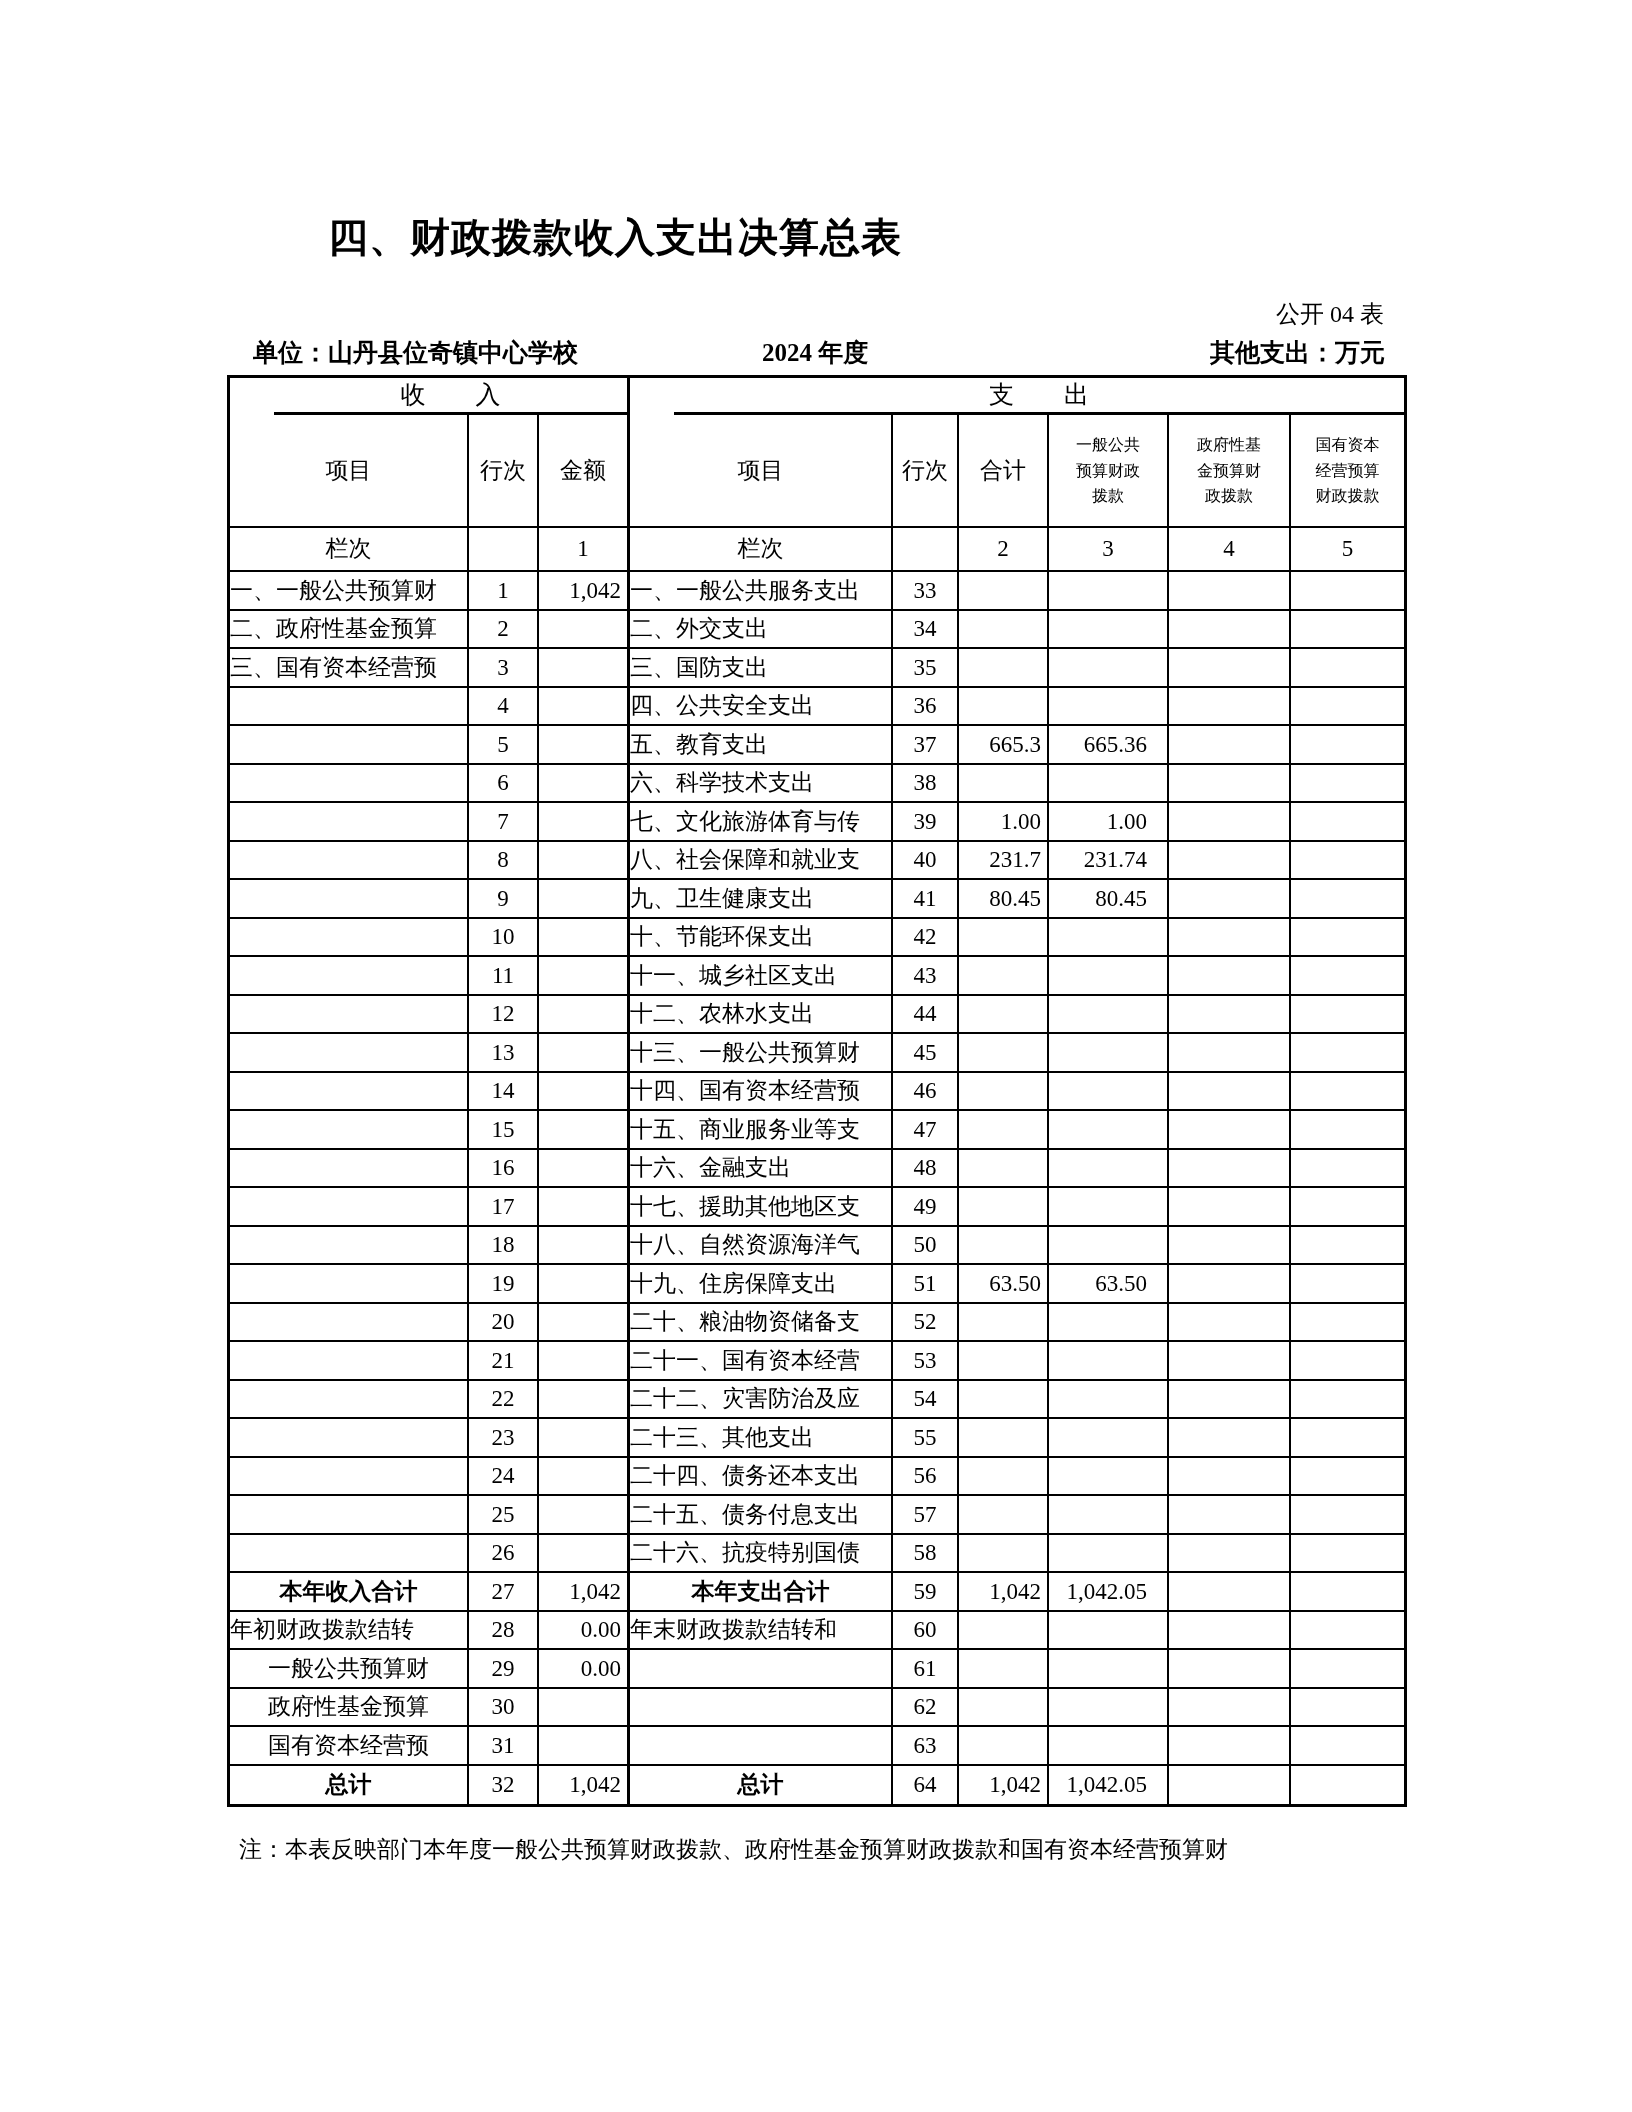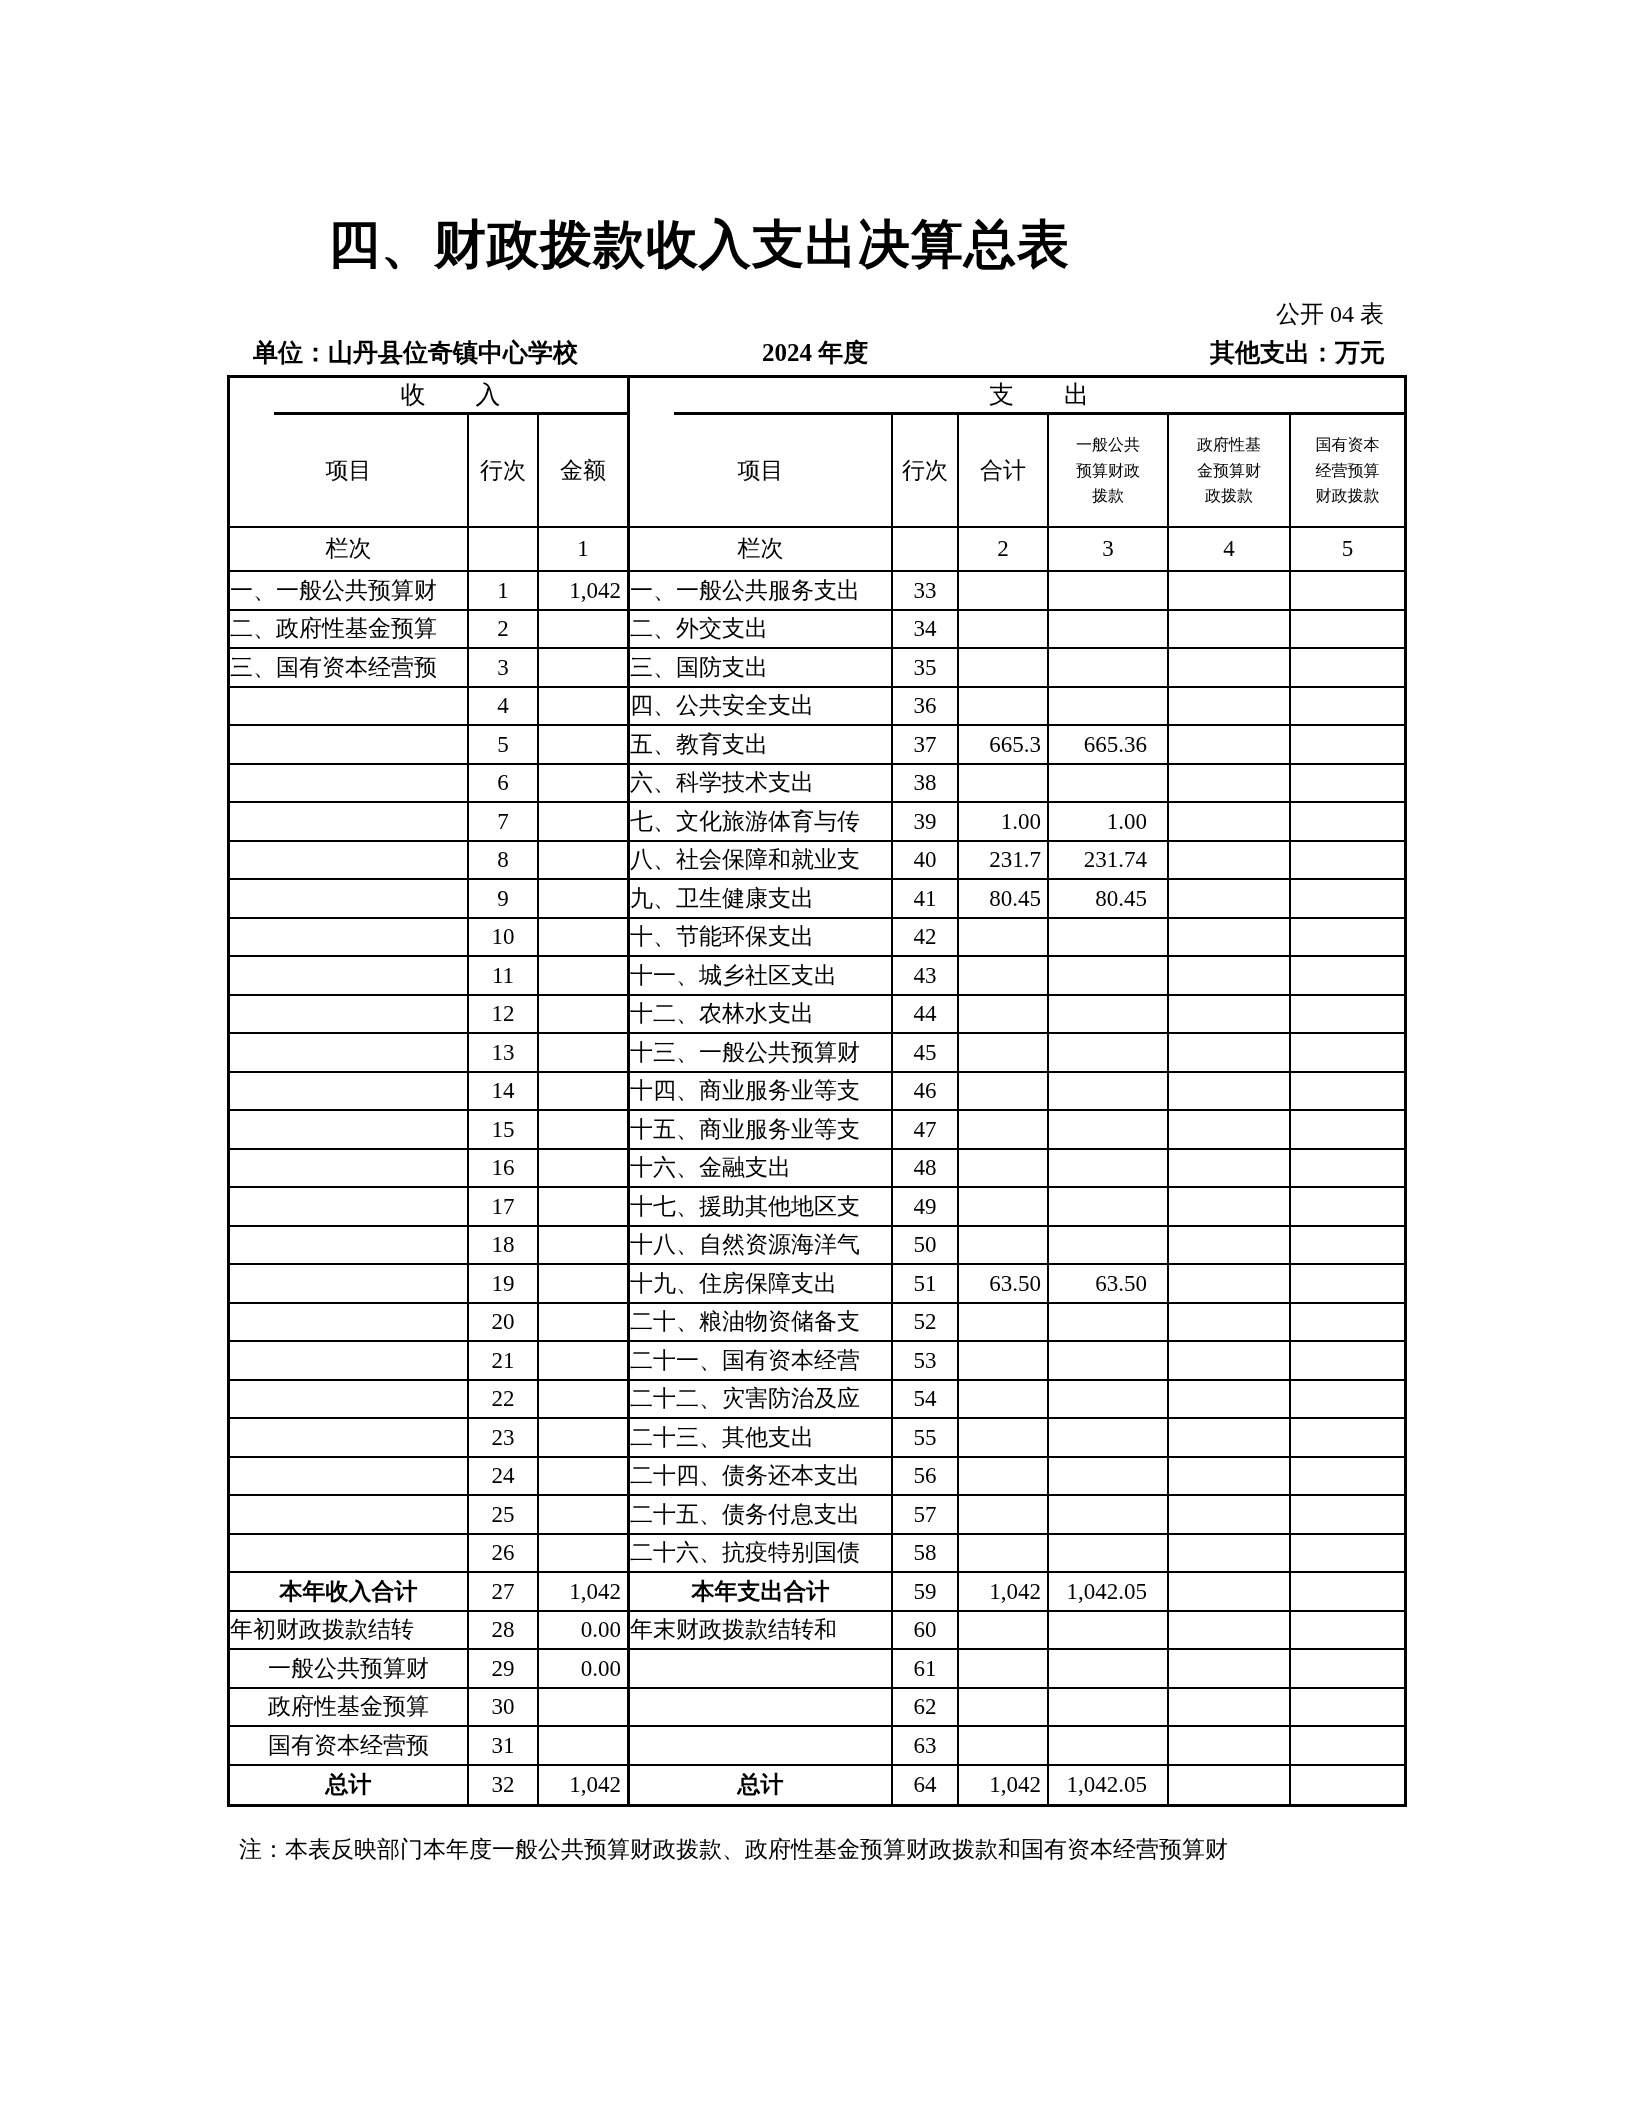--- a/index.html
+++ b/index.html
@@ -3,21 +3,21 @@
 <meta charset="utf-8">
 <style>
   html,body{margin:0;padding:0;}
   body{
     width:1632px;height:2112px;position:relative;background:#ffffff;
     font-family:"Liberation Serif","DejaVu Serif",serif;color:#000;
   }
   .title{
     position:absolute;left:328px;top:210px;
     font-family:"Liberation Sans","DejaVu Sans",sans-serif;
-    font-size:52px;font-weight:bold;letter-spacing:1px;white-space:nowrap;
+    font-size:40px;font-weight:bold;letter-spacing:1px;white-space:nowrap;
   }
   .form-code{position:absolute;right:248px;top:298px;font-size:24px;white-space:nowrap;text-align:right;}
   .info-line{position:absolute;top:336px;font-size:25px;font-weight:600;white-space:nowrap;text-align:center;}
   .unit{left:253px;}
   .year{left:762px;}
   .amount-unit{right:247px;}
   .note{position:absolute;left:239px;top:1834px;font-size:23px;white-space:nowrap;}
 
   .grid{
     position:absolute;left:227px;top:375px;width:1180px;height:1432px;
@@ -190,21 +190,21 @@
     <div class="c num dv"></div>
     <div class="c lbl">十三、一般公共预算财</div>
     <div class="c ctr">45</div>
     <div class="c num"></div>
     <div class="c num7"></div>
     <div class="c num7"></div>
     <div class="c num7 noR"></div>
     <div class="c lbl"></div>
     <div class="c ctr">14</div>
     <div class="c num dv"></div>
-    <div class="c lbl">十四、商业服务业等支</div>
+    <div class="c lbl">十四、国有资本经营预</div>
     <div class="c ctr">46</div>
     <div class="c num"></div>
     <div class="c num7"></div>
     <div class="c num7"></div>
     <div class="c num7 noR"></div>
     <div class="c lbl"></div>
     <div class="c ctr">15</div>
     <div class="c num dv"></div>
     <div class="c lbl">十五、商业服务业等支</div>
     <div class="c ctr">47</div>

